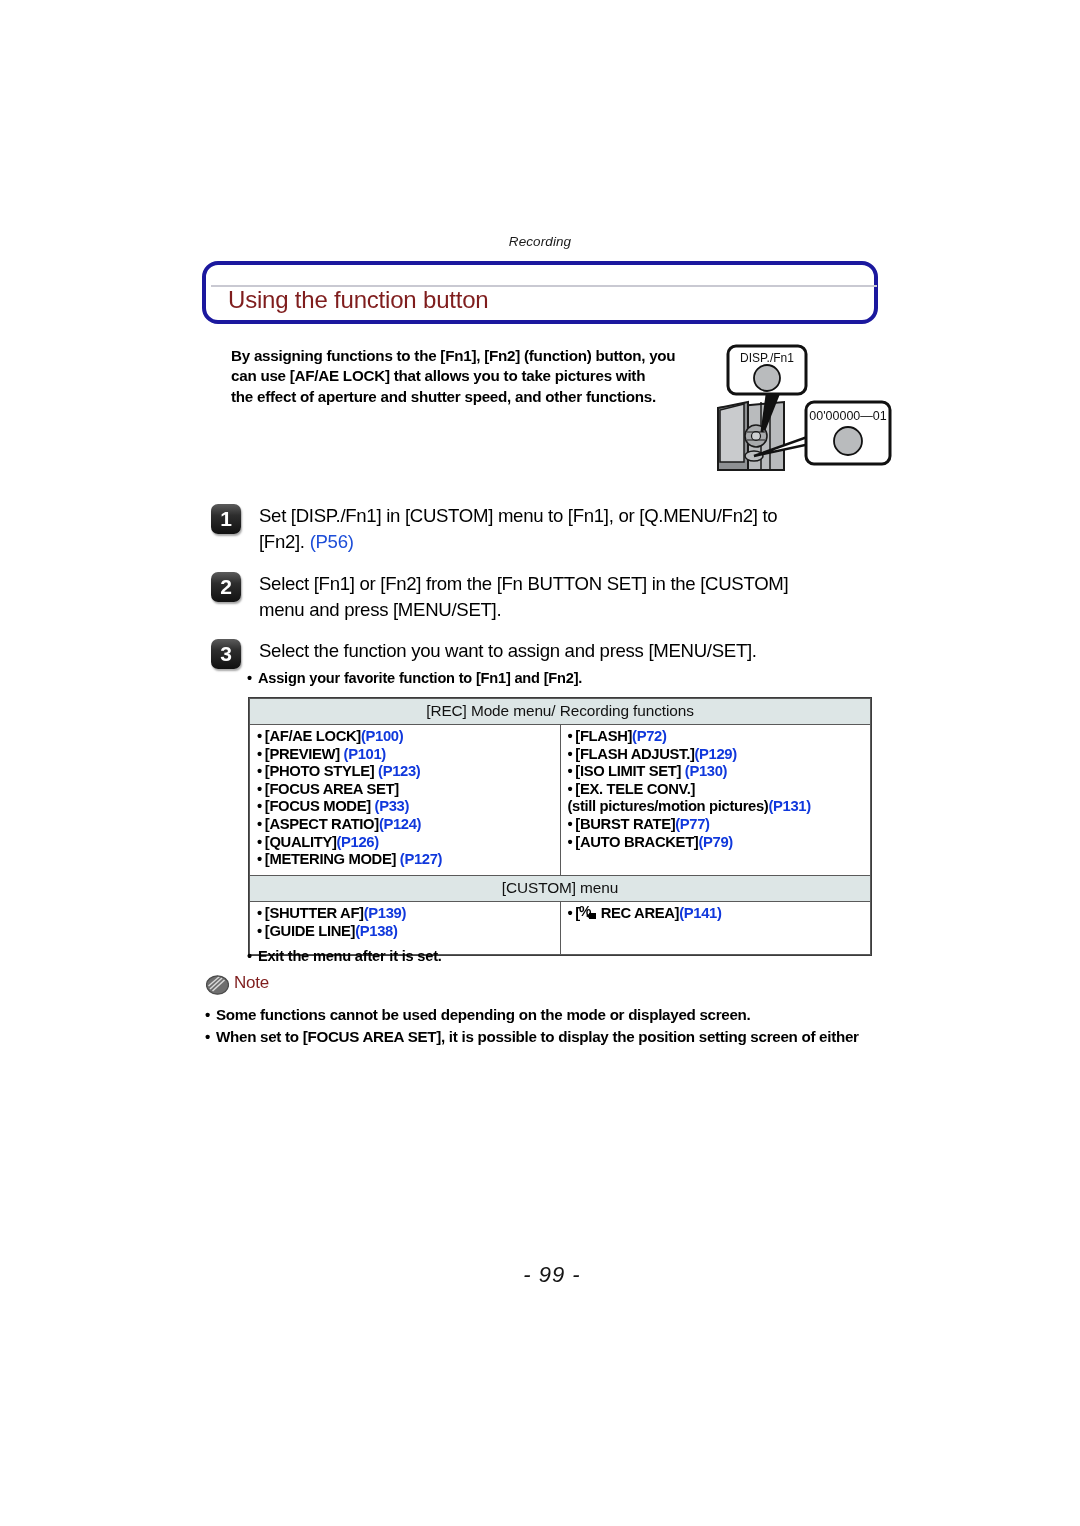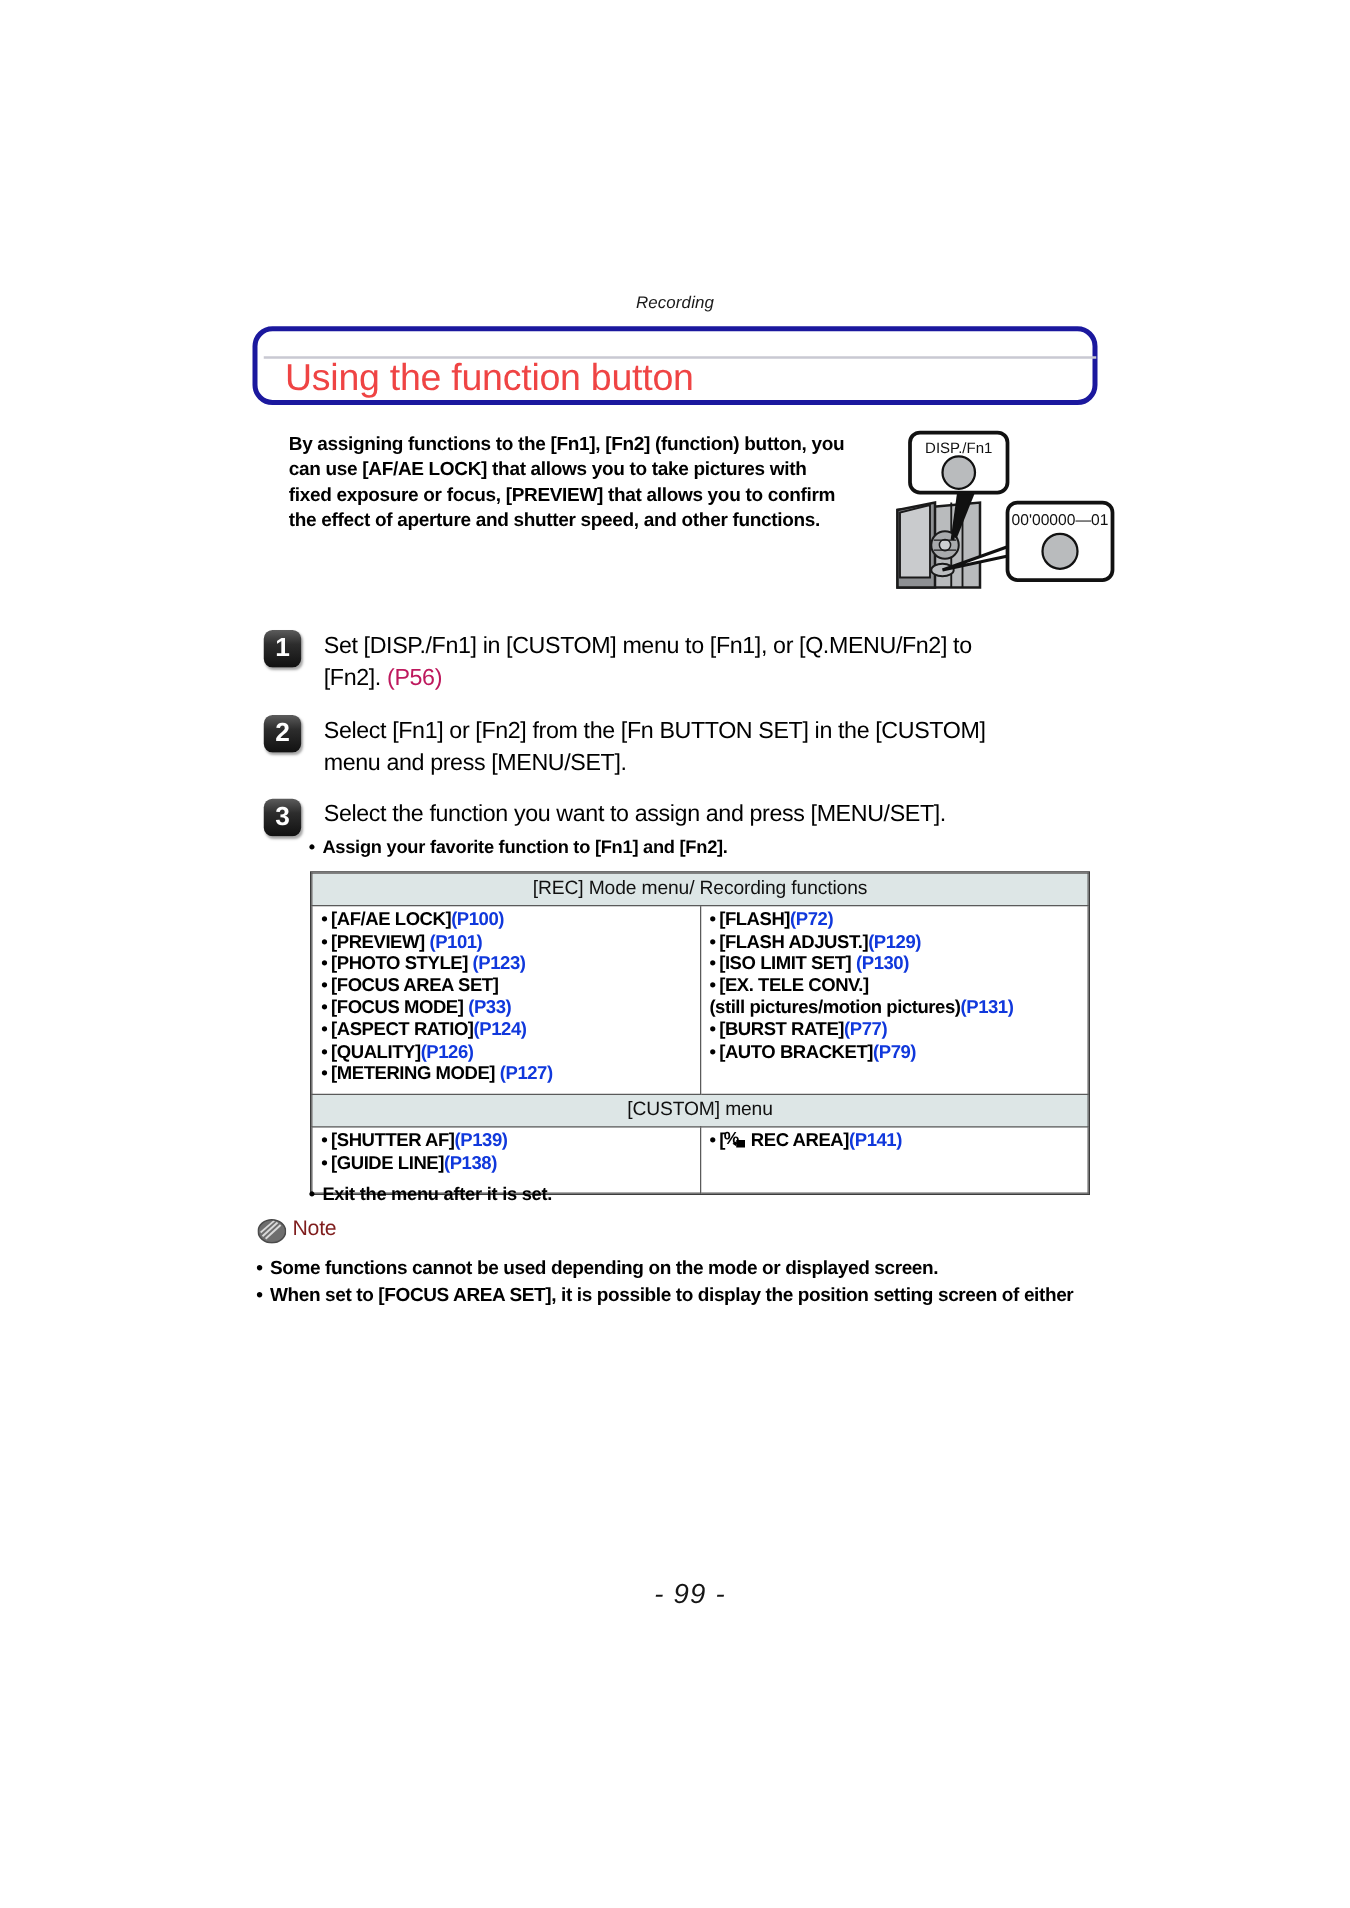--- a/index.html
+++ b/index.html
@@ -53,22 +53,22 @@
     left: 5px;
     top: 20px;
     width: 666px;
     height: 2px;
     background: #c9c9d2;
   }
   .title-text {
     position: absolute;
     left: 22px;
     top: 21px;
-    font-size: 30px;
-    color: #ef4444;
+    font-size: 24px;
+    color: #7f1d1d;
     letter-spacing: -.2px;
     white-space: nowrap;
   }
 
   
   .intro {
     position: absolute;
     left: 231px;
     top: 346px;
     width: 520px;
@@ -117,21 +117,21 @@
     font-size: 18.6px;
     line-height: 25.5px;
     letter-spacing: -.3px;
   }
   .step-text .ln { display: block; white-space: nowrap; }
 
   #step1 { top: 504px; }
   #step2 { top: 572px; }
   #step3 { top: 639px; }
 
-  .ref { color: #be185d; }
+  .ref { color: #1d4ed8; }
   .ref-b { color: #1038dc; font-weight: bold; }
 
   
   .subbullet {
     position: absolute;
     left: 247px;
     top: 670px;
     font-size: 14.6px;
     font-weight: bold;
     letter-spacing: -.2px;
@@ -296,21 +296,20 @@
   <div class="running-header">Recording</div>
 
   <div class="title-box">
     <div class="title-rule"></div>
     <div class="title-text">Using the function button</div>
   </div>
 
   <div class="intro">
     <span class="ln">By assigning functions to the [Fn1], [Fn2] (function) button, you</span>
     <span class="ln">can use [AF/AE LOCK] that allows you to take pictures with</span>
-    <span class="ln">fixed exposure or focus, [PREVIEW] that allows you to confirm</span>
     <span class="ln">the effect of aperture and shutter speed, and other functions.</span>
   </div>
 
   <div class="illus">
     <svg width="190" height="140" viewBox="0 0 190 140" xmlns="http://www.w3.org/2000/svg">
 
       <g>
         <path d="M12,64 L12,126 L78,126 L78,58 Z" fill="#b9bbbd" stroke="#1a1a1a" stroke-width="2"></path>
         <path d="M12,64 L12,126 L42,126 L42,58 Z" fill="#8e9093" stroke="#1a1a1a" stroke-width="2"></path>
         <path d="M14,66 L14,118 L38,118 L38,60 Z" fill="#c9cbcd" stroke="#1a1a1a" stroke-width="1.5"></path>

